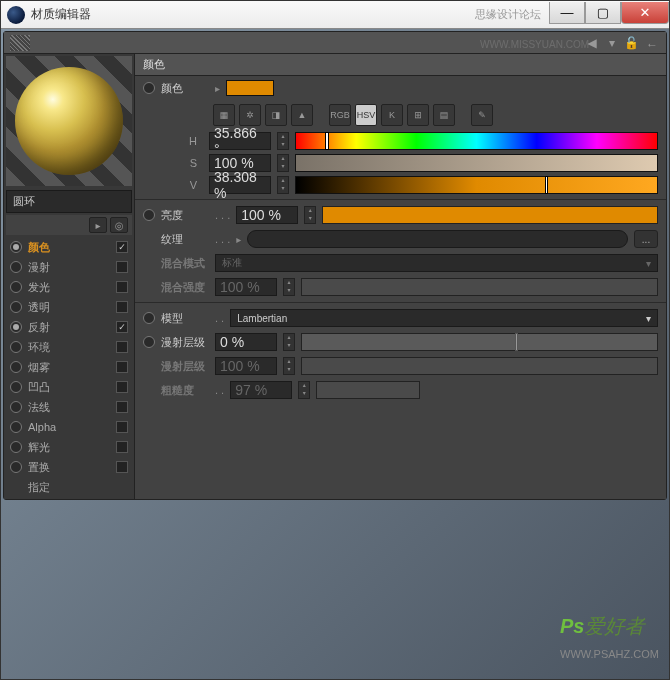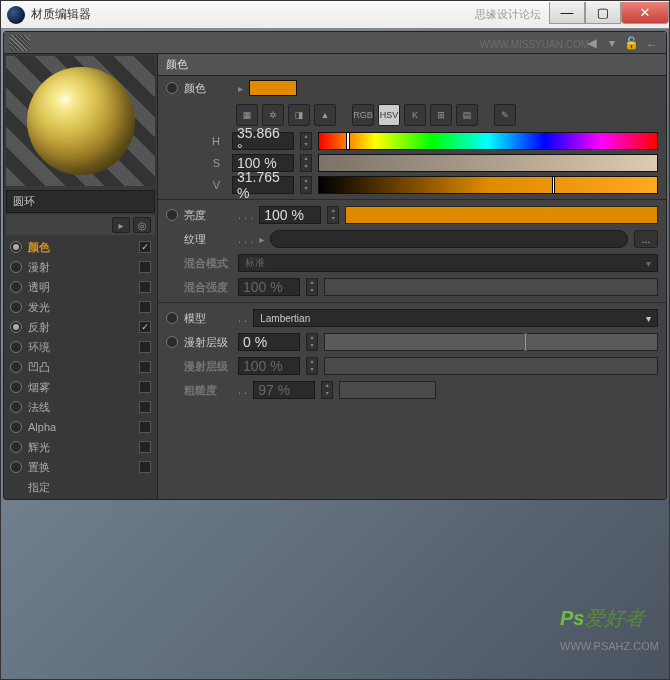--- a/index.html
+++ b/index.html
@@ -12,21 +12,21 @@
     .win-btn { width: 36px; height: 22px; display: flex; align-items: center; justify-content: center; font-size: 13px; background: linear-gradient(#f0f0f0, #d8d8d8); border: 1px solid #999; border-top: none; margin-top: -3px; }
     .win-close { background: linear-gradient(#e8817a, #c94138); color: #fff; width: 48px; border-radius: 0 0 4px 4px; }
     
     .toolbar-top { height: 22px; background: #535353; border-bottom: 1px solid #222; display: flex; align-items: center; justify-content: space-between; padding: 0 6px; }
     .hatch { width: 20px; height: 16px; background: repeating-linear-gradient(45deg, #777 0px, #777 1px, #444 1px, #444 3px); }
     .tool-icons { display: flex; gap: 4px; align-items: center; }
     .tool-ico { width: 16px; height: 16px; display: flex; align-items: center; justify-content: center; color: #999; font-size: 12px; }
     
     .main-area { display: flex; flex: 1; }
     
-    .left-panel { width: 154px; background: #383838; border-right: 1px solid #222; display: flex; flex-direction: column; }
+    .left-panel { width: 131px; background: #383838; border-right: 1px solid #222; display: flex; flex-direction: column; }
     .preview { height: 130px; background: repeating-linear-gradient(45deg, #555 0, #555 14px, #333 14px, #333 28px); display: flex; align-items: center; justify-content: center; margin: 2px; }
     .sphere { width: 108px; height: 108px; border-radius: 50%; background: radial-gradient(circle at 35% 30%, #fefce0 0%, #f8e88a 10%, #d8c050 30%, #b09030 50%, #8a7020 70%, #5a4515 100%); box-shadow: inset -8px -8px 20px rgba(0,0,0,0.4); }
     .mat-name { background: #2a2a2a; padding: 3px 6px; color: #ccc; font-size: 11px; margin: 2px; border: 1px solid #1a1a1a; }
     .mat-tabs { display: flex; justify-content: flex-end; height: 20px; background: #424242; padding: 2px 4px; gap: 3px; margin: 0 2px; }
     .mat-tab-btn { width: 18px; height: 16px; background: #333; border: 1px solid #222; color: #999; font-size: 10px; display: flex; align-items: center; justify-content: center; border-radius: 2px; }
     
     .channels { padding: 2px; }
     .channel-row { display: flex; align-items: center; height: 20px; padding: 0 4px; gap: 6px; }
     .channel-row.active .channel-label { color: #d89020; font-weight: bold; }
     .channel-row.editor .channel-label { color: #e8a030; font-weight: bold; }
@@ -63,21 +63,21 @@
     .slider-track { flex: 1; height: 18px; background: #5a5a5a; border: 1px solid #222; position: relative; }
     .slider-fill { height: 100%; background: #e08a00; }
     .slider-thumb { position: absolute; width: 3px; height: 18px; background: #999; top: -1px; border: 1px solid #555; }
     .text-field { flex: 1; height: 18px; background: #2a2a2a; border: 1px solid #1a1a1a; border-radius: 9px; }
     .dots-btn { width: 24px; height: 18px; background: #333; border: 1px solid #222; color: #aaa; font-size: 10px; display: flex; align-items: center; justify-content: center; border-radius: 3px; }
     .dropdown { flex: 1; height: 18px; background: #2a2a2a; border: 1px solid #1a1a1a; color: #ccc; font-size: 10px; padding: 0 6px; display: flex; align-items: center; justify-content: space-between; }
     .dropdown.dim { color: #666; }
     
     .divider { height: 1px; background: #2a2a2a; margin: 3px 0; }
     
-    .watermark-br { position: absolute; bottom: 24px; right: 10px; font-size: 20px; color: #3a7828; font-style: italic; font-family: Georgia, serif; margin-top: 40px; }
+    .watermark-br { position: absolute; bottom: 16px; right: 10px; font-size: 20px; color: #3a7828; font-style: italic; font-family: Georgia, serif; margin-top: 40px; }
     .watermark-br span { font-size: 11px; color: #888; font-style: normal; }
     .watermark-br b { color: #6fbf3f; font-weight: bold; }
     .watermark-url { position: absolute; top: 38px; right: 80px; font-size: 10px; color: rgba(255,255,255,0.15); }
   </style>
 </head>
 <body>
 
 <div class="titlebar">
   <div class="titlebar-icon"></div>
   <div class="titlebar-title">材质编辑器</div>
@@ -114,46 +114,46 @@
       <div class="channel-label">颜色</div>
       <div class="checkbox">✓</div>
           </div>
           <div class="channel-row">
             <div class="radio "></div>
       <div class="channel-label">漫射</div>
       <div class="checkbox"></div>
           </div>
           <div class="channel-row">
             <div class="radio "></div>
+      <div class="channel-label">发光</div>
+      <div class="checkbox"></div>
+          </div>
+          <div class="channel-row">
+            <div class="radio "></div>
       <div class="channel-label">透明</div>
-      <div class="checkbox"></div>
-          </div>
-          <div class="channel-row">
-            <div class="radio "></div>
-      <div class="channel-label">发光</div>
       <div class="checkbox"></div>
           </div>
           <div class="channel-row">
             <div class="radio filled"></div>
       <div class="channel-label">反射</div>
       <div class="checkbox">✓</div>
           </div>
           <div class="channel-row">
             <div class="radio "></div>
       <div class="channel-label">环境</div>
       <div class="checkbox"></div>
           </div>
           <div class="channel-row">
             <div class="radio "></div>
+      <div class="channel-label">烟雾</div>
+      <div class="checkbox"></div>
+          </div>
+          <div class="channel-row">
+            <div class="radio "></div>
       <div class="channel-label">凹凸</div>
-      <div class="checkbox"></div>
-          </div>
-          <div class="channel-row">
-            <div class="radio "></div>
-      <div class="channel-label">烟雾</div>
       <div class="checkbox"></div>
           </div>
           <div class="channel-row">
             <div class="radio "></div>
       <div class="channel-label">法线</div>
       <div class="checkbox"></div>
           </div>
           <div class="channel-row">
             <div class="radio "></div>
       <div class="channel-label">Alpha</div>
@@ -216,21 +216,21 @@
         <div class="hsv-label">S</div>
         <div class="num-field">100 %</div>
         <div class="spinner">
             <div>▴</div>
             <div>▾</div>
           </div>
         <div class="sat-bar"></div>
       </div>
       <div class="hsv-row">
         <div class="hsv-label">V</div>
-        <div class="num-field">31.765 %</div>
+        <div class="num-field">38.308 %</div>
         <div class="spinner">
             <div>▴</div>
             <div>▾</div>
           </div>
         <div class="val-bar">
             <div class="val-thumb"></div>
           </div>
       </div>
 
       <div class="divider"></div>

